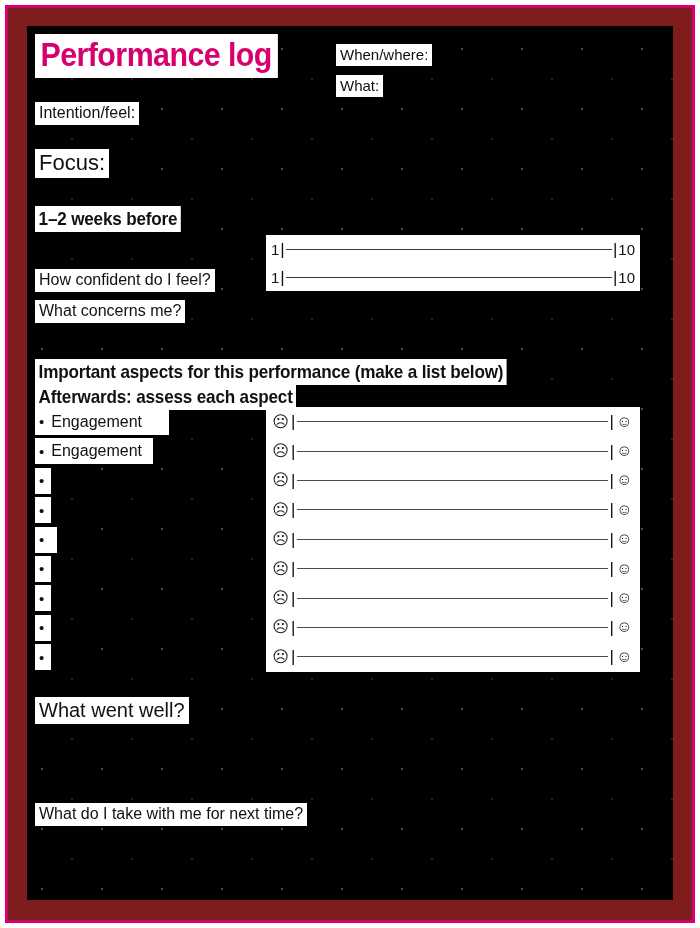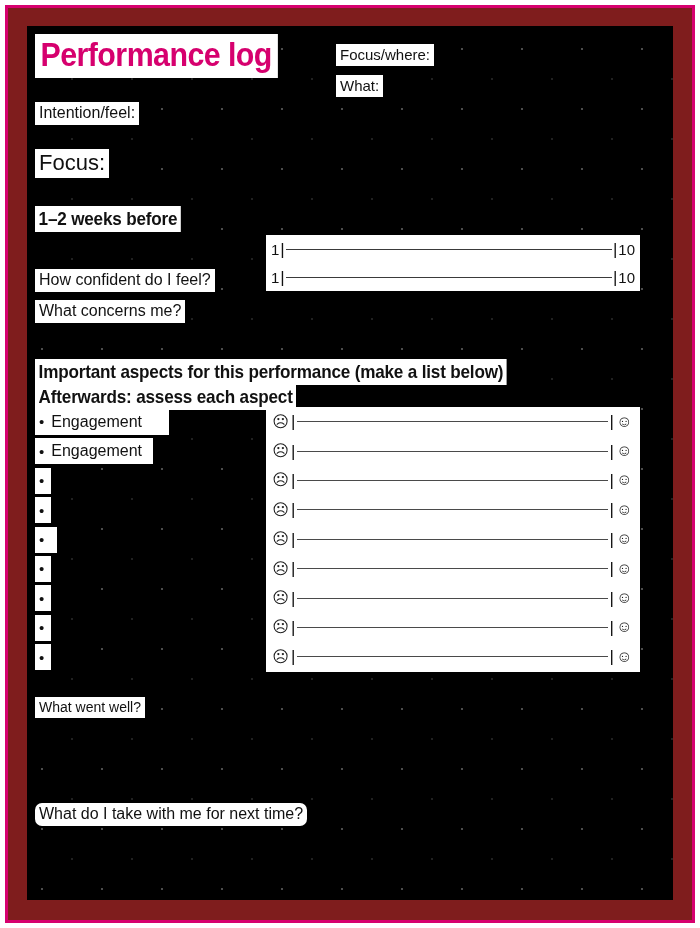--- a/index.html
+++ b/index.html
@@ -167,38 +167,38 @@
     line-height:1;
     margin:0 2px;
   }
   .face-row .rule {
     flex:1 1 auto;
     height:0;
     border-top:1.3px solid #4a4a4a;
   }
 
   
-  #went-well   { left:8px; top:671px; font-size:14px; }
+  #went-well   { left:8px; top:671px; font-size:20px; }
   #did-notice  { left:8px; top:724px; font-size:16px; }
-  #next-time   { left:8px; top:777px; font-size:16px;border-radius:7px; }
+  #next-time   { left:8px; top:777px; font-size:16px; }
 </style>
 </head>
 <body>
 
 <div id="page">
   <div id="pink-frame">
     <div id="sheet">
 
       <div id="dotgrid"></div>
 
       <div id="content">
 
         <div class="chip" id="title">Performance log</div>
 
-        <div class="chip" id="when-where">Focus/where:</div>
+        <div class="chip" id="when-where">When/where:</div>
         <div class="chip" id="what">What:</div>
 
         <div class="chip" id="intention">Intention/feel:</div>
         <div class="chip" id="focus">Focus:</div>
 
         <div class="chip section-head" id="weeks-head">1–2 weeks before</div>
 
         <div class="chip" id="q-concerns">What concerns me?</div>
         <div class="chip" id="q-confident">How confident do I feel?</div>
 

